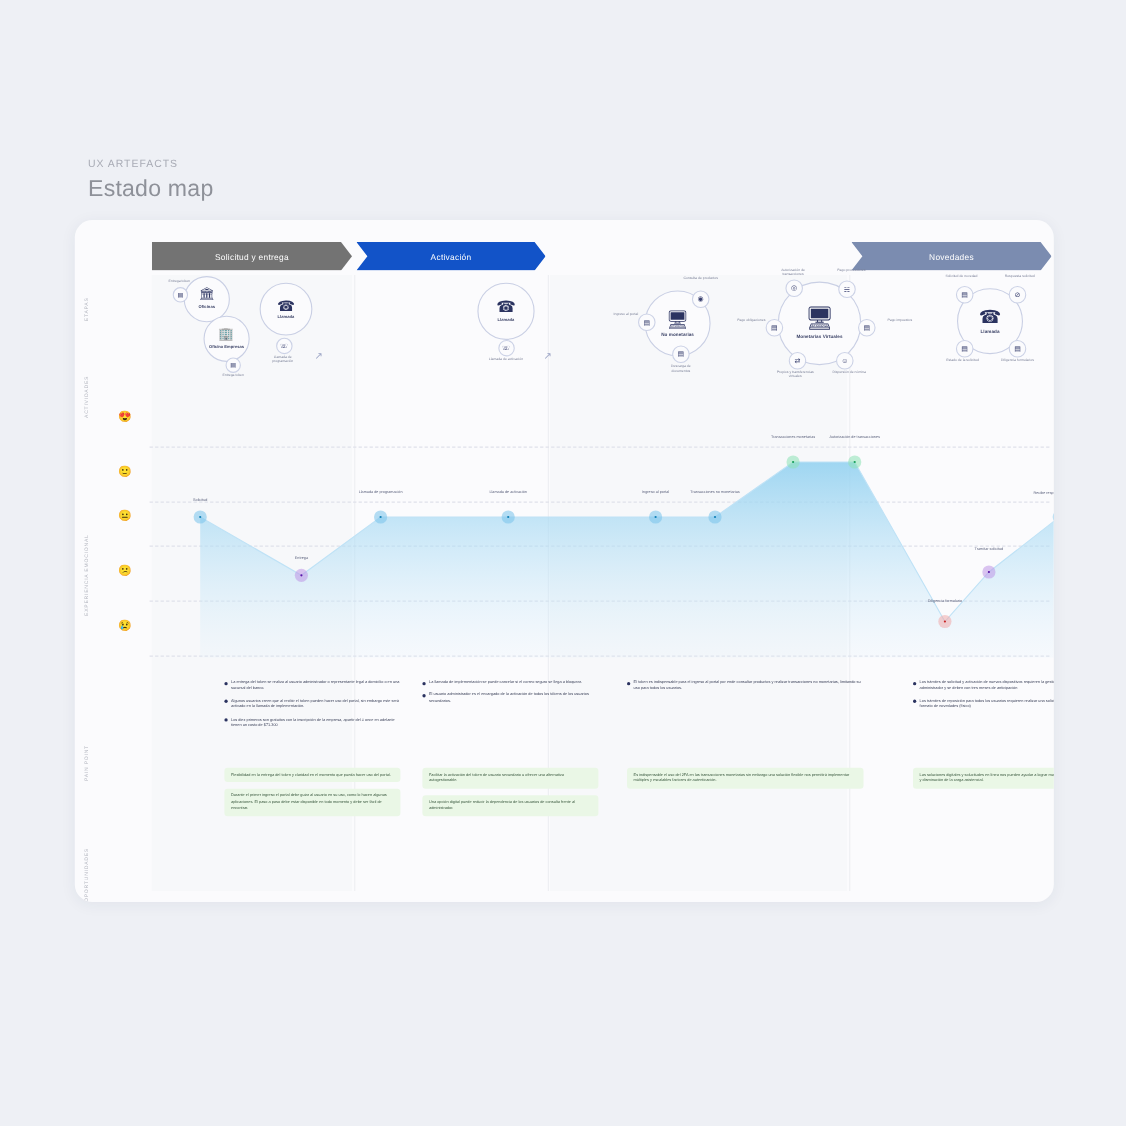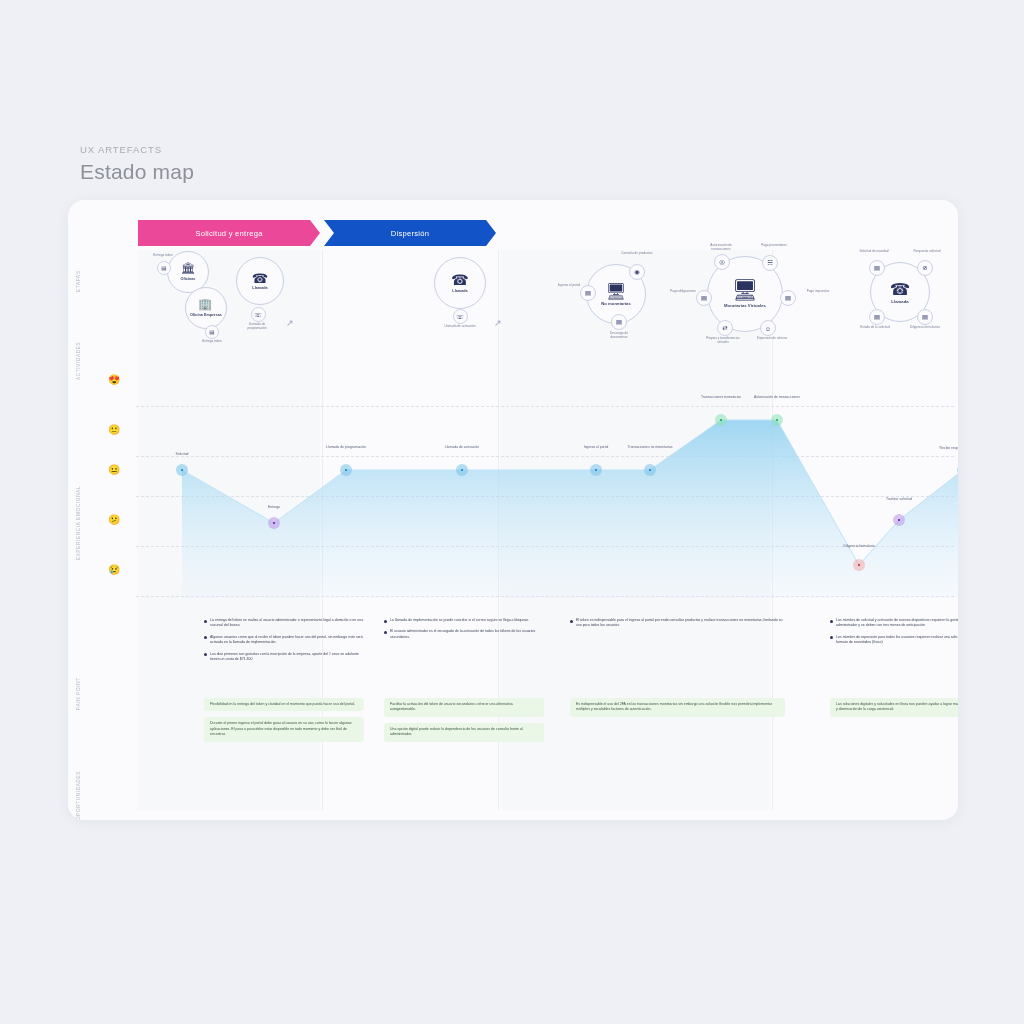--- a/index.html
+++ b/index.html
@@ -115,25 +115,28 @@
 
   <div id="bands">
       <div class="bandbg" style="left: 70px; top: 50px; width: 182px; height: 560px; background: rgb(247, 248, 250);"></div>
       <div class="colsep" style="left: 254px; top: 50px; height: 560px;"></div>
       <div class="colsep" style="left: 430px; top: 50px; height: 560px;"></div>
       <div class="bandbg" style="left: 432px; top: 50px; width: 270px; height: 560px; background: rgb(247, 248, 250);"></div>
       <div class="colsep" style="left: 704px; top: 50px; height: 560px;"></div>
     </div>
 
   <div class="stages" id="stages">
-      <div class="stage" style="left: 0px; width: 182px; background: #ec4899; clip-path: polygon(0px 0px, calc(100% - 10px) 0px, 100% 50%, calc(100% - 10px) 100%, 0px 100%); text-align: right;">
+      <div class="stage" style="left: 0px; width: 182px; background: #737373; clip-path: polygon(0px 0px, calc(100% - 10px) 0px, 100% 50%, calc(100% - 10px) 100%, 0px 100%); text-align: right;">
         <span>Solicitud y entrega</span>
       </div>
       <div class="stage" style="left: 186px; width: 172px; background: rgb(18, 83, 200); clip-path: polygon(0px 0px, calc(100% - 10px) 0px, 100% 50%, calc(100% - 10px) 100%, 0px 100%, 10px 50%);">
-        <span>Dispersión</span>
+        <span>Activación</span>
+      </div>
+      <div class="stage" style="left: 636px; width: 182px; background: rgb(123, 140, 176); clip-path: polygon(0px 0px, calc(100% - 10px) 0px, 100% 50%, calc(100% - 10px) 100%, 0px 100%, 10px 50%);">
+        <span>Novedades</span>
       </div>
     </div>
 
   <div class="act-layer" id="acts">
       <div class="node" style="left: 99px; top: 5px; width: 42px; height: 42px;">
         <div class="glyph" style="font-size: 11.55px;">🏛</div>
         <div class="nlabel" style="font-size: 3.7px;">Oficinas</div>
       </div>
       <div class="sat" title="Entrega token" style="left: 89px; top: 15px; width: 14px; height: 14px; font-size: 5.6px;">
         <span>▤</span>

